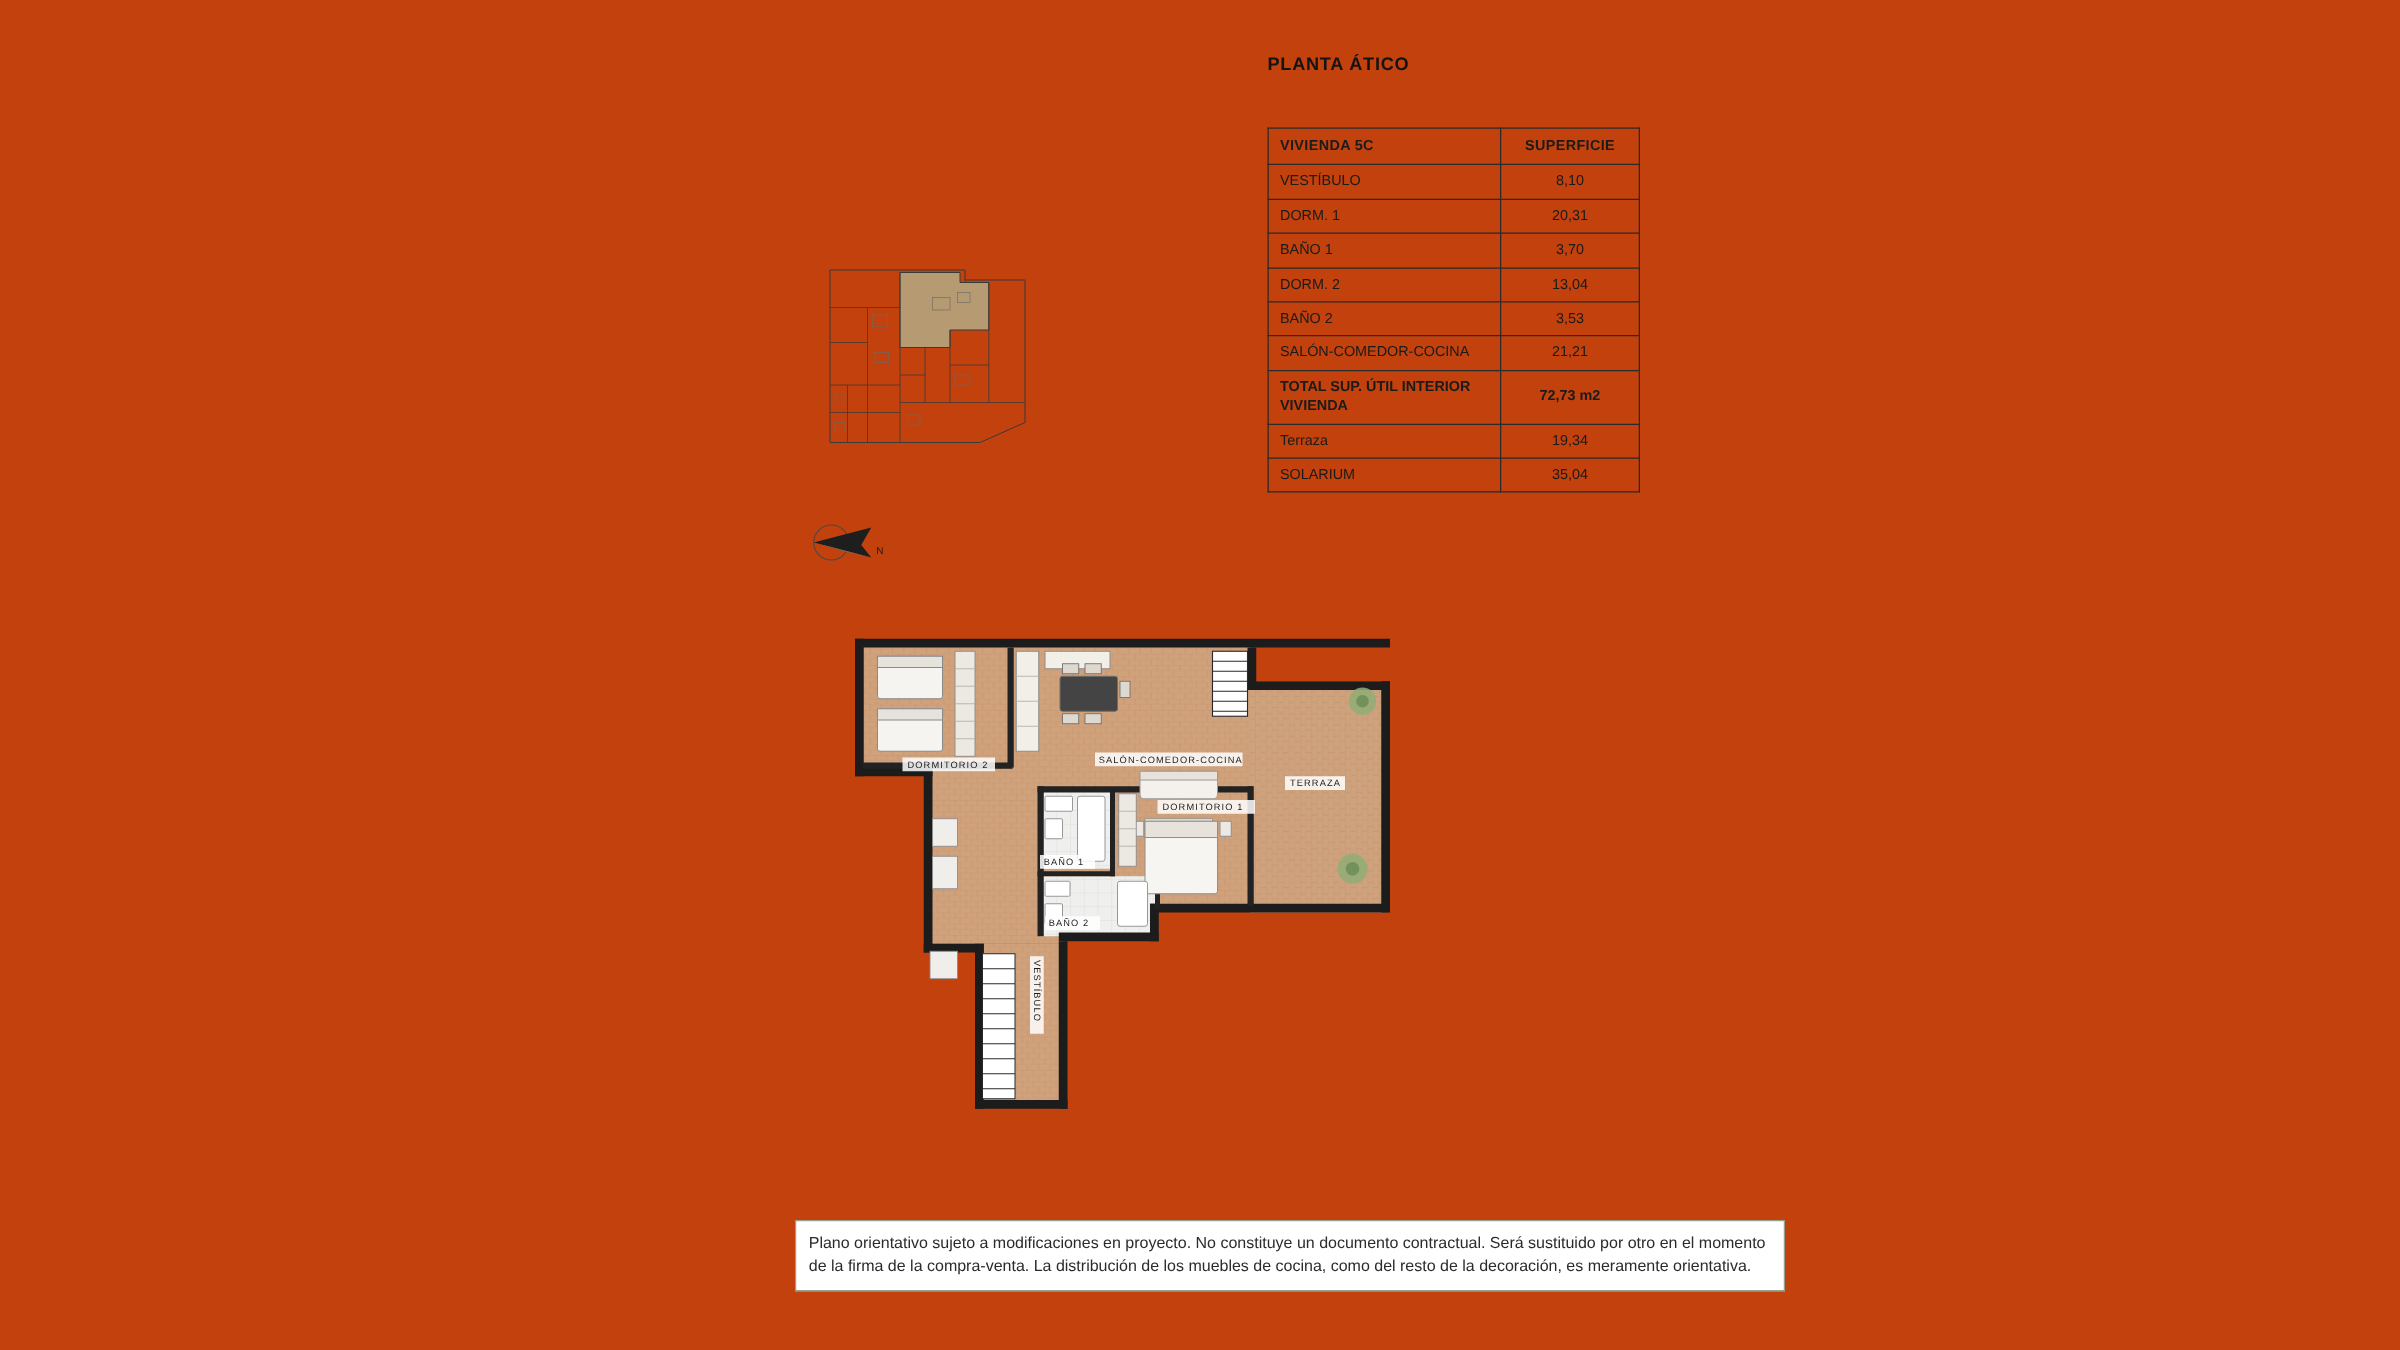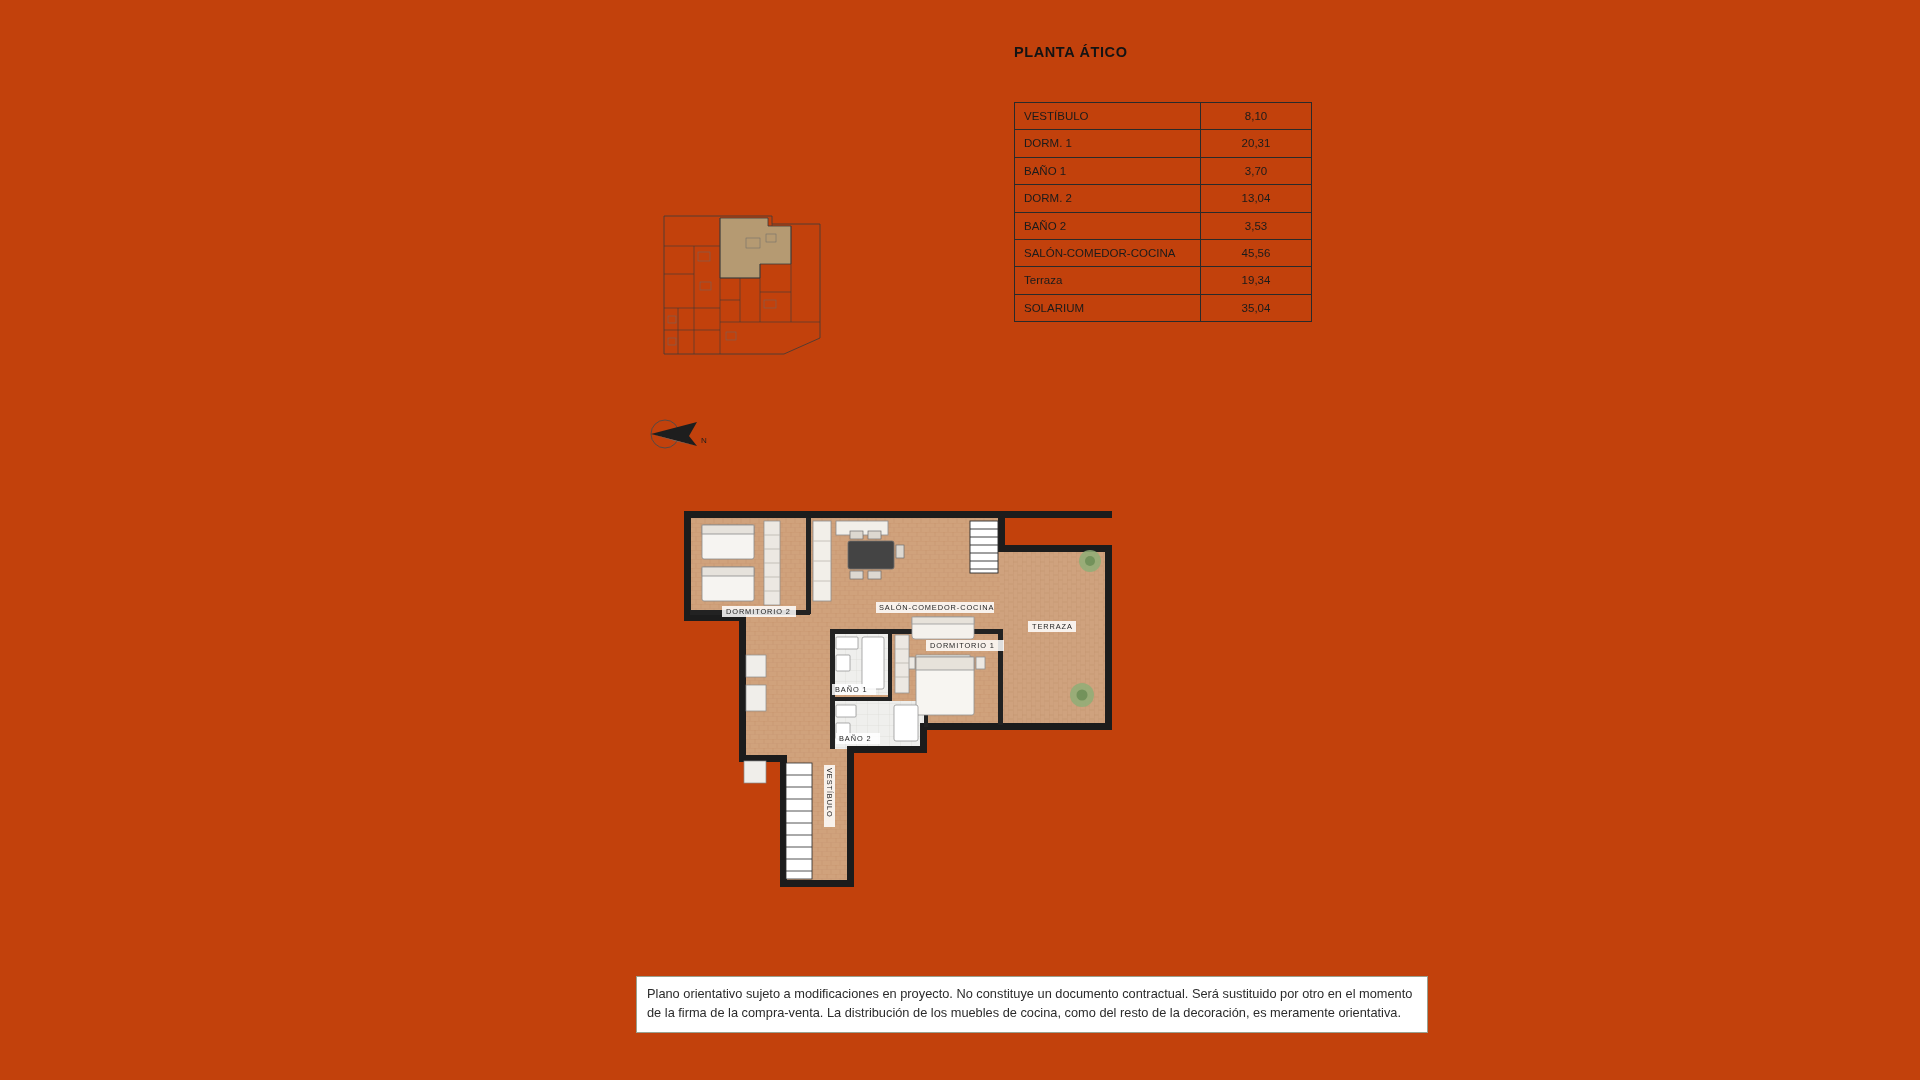--- a/index.html
+++ b/index.html
@@ -118,20 +118,24 @@
 </style>
 </head>
 <body>
 
 <div class="page">
 
   <div class="plan-title">PLANTA ÁTICO</div>
 
   <table class="area-table">
     <tbody>
+      <tr class="head">
+        <td class="label">VIVIENDA 5C</td>
+        <td class="val">SUPERFICIE</td>
+      </tr>
       <tr>
         <td class="label">VESTÍBULO</td>
         <td class="val">8,10</td>
       </tr>
       <tr>
         <td class="label">DORM. 1</td>
         <td class="val">20,31</td>
       </tr>
       <tr>
         <td class="label">BAÑO 1</td>
@@ -140,21 +144,25 @@
       <tr>
         <td class="label">DORM. 2</td>
         <td class="val">13,04</td>
       </tr>
       <tr>
         <td class="label">BAÑO 2</td>
         <td class="val">3,53</td>
       </tr>
       <tr>
         <td class="label">SALÓN-COMEDOR-COCINA</td>
-        <td class="val">45,56</td>
+        <td class="val">21,21</td>
+      </tr>
+      <tr class="total">
+        <td class="label">TOTAL SUP. ÚTIL INTERIOR VIVIENDA</td>
+        <td class="val">72,73 m2</td>
       </tr>
       <tr>
         <td class="label">Terraza</td>
         <td class="val">19,34</td>
       </tr>
       <tr>
         <td class="label">SOLARIUM</td>
         <td class="val">35,04</td>
       </tr>
     </tbody>

